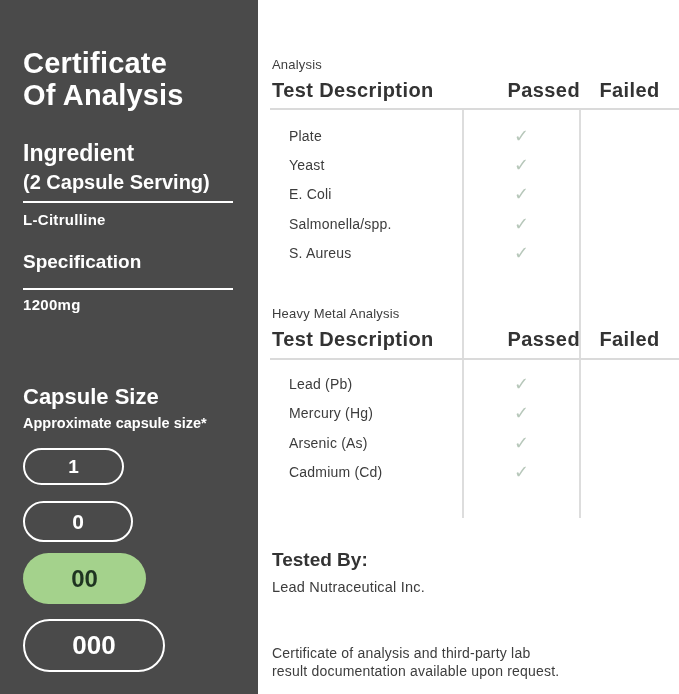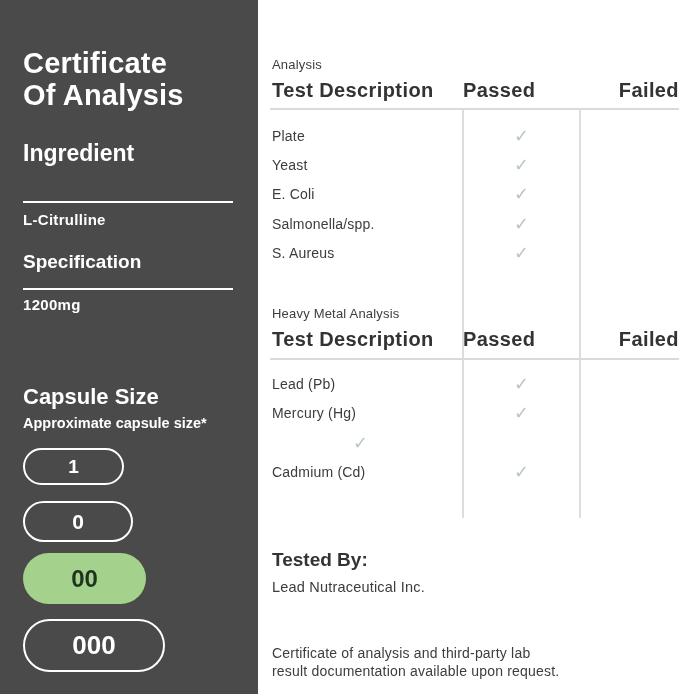--- a/index.html
+++ b/index.html
@@ -26,47 +26,48 @@
   .pill { position:absolute; left:23px; border:2px solid #fff; border-radius:999px; color:#fff;
           display:flex; align-items:center; justify-content:center; font-weight:700; }
   .pill-1   { top:448px; width:101px; height:37px; font-size:19px; }
   .pill-0   { top:501px; width:110px; height:41px; font-size:21px; }
   .pill-00  { top:553px; width:123px; height:51px; font-size:24px; background:#a4d28c; border:none; color:#1e3421; }
   .pill-000 { top:619px; width:142px; height:53px; font-size:26px; }
   
   .main { position:absolute; left:258px; top:0; width:421px; height:694px; background:#fff; }
   .section-label { position:absolute; left:14px; font-size:13px; color:#3d3d3d; letter-spacing:.2px; }
   .th-desc { position:absolute; left:14px; font-size:20px; font-weight:700; color:#333; letter-spacing:.4px; }
-  .th-passed { position:absolute; left:205px; width:117px; text-align:left; font-size:20px; font-weight:700; color:#333; letter-spacing:.4px; }
-  .th-failed { position:absolute; left:322px; width:99px; text-align:right; font-size:20px; font-weight:700; color:#333; letter-spacing:.4px; }
+  .th-passed { position:absolute; left:205px; width:117px; text-align:right; font-size:20px; font-weight:700; color:#333; letter-spacing:.4px; }
+  .th-failed { position:absolute; left:322px; width:99px; text-align:center; font-size:20px; font-weight:700; color:#333; letter-spacing:.4px; }
   .hline { position:absolute; left:12px; right:0; height:2px; background:#dadada; }
   .hline-1 { top:108px; } .hline-2 { top:358px; }
   .vline { position:absolute; top:110px; height:408px; width:2px; background:#dddddd; }
   .vline-1 { left:204px; } .vline-2 { left:321px; }
   .trow { position:absolute; left:0; width:100%; height:29px; display:grid;
           grid-template-columns:205px 117px 1fr; align-items:center; }
-  .trow .test { padding-left:14px; font-size:14px; color:#3c3c3c; letter-spacing:.2px; }
+  .trow .test { padding-left:31px; font-size:14px; color:#3c3c3c; letter-spacing:.2px; }
   .trow .check { justify-self:center; color:#b7c7ba; font-size:18px; font-weight:700; }
   .t1-r0{top:121px}.t1-r1{top:150px}.t1-r2{top:179px}.t1-r3{top:209px}.t1-r4{top:238px}
   .t2-r0{top:369px}.t2-r1{top:398px}.t2-r2{top:428px}.t2-r3{top:457px}
   .tested-by-label { position:absolute; left:14px; top:549px; font-size:19px; font-weight:700; color:#333; }
   .tested-by-value { position:absolute; left:14px; top:579px; font-size:14.5px; color:#3c3c3c; letter-spacing:.2px; }
   .footer-note { position:absolute; left:14px; top:644px; font-size:14px; color:#3d3d3d;
                  line-height:18px; white-space:pre-line; letter-spacing:.2px; }
 </style>
 </head>
 <body>
 
 <div class="page">
 
   <div class="sidebar">
     <div class="sb-title">Certificate
 Of Analysis</div>
 
     <div class="sb-h1 ingredient-heading">Ingredient</div>
+    <div class="ingredient-sub">(2 Capsule Serving)</div>
     <div class="sb-rule rule-1"></div>
     <div class="sb-value ingredient-value">L-Citrulline</div>
 
     <div class="sb-h1 spec-heading">Specification</div>
     <div class="sb-rule rule-2"></div>
     <div class="sb-value spec-value">1200mg</div>
 
     <div class="sb-h1 capsule-heading">Capsule Size</div>
     <div class="capsule-note">Approximate capsule size*</div>
 
@@ -123,20 +124,21 @@
       <span class="test">Lead (Pb)</span>
       <span class="check">✓</span>
         <span></span>
     </div>
     <div class="trow t2-r1">
       <span class="test">Mercury (Hg)</span>
       <span class="check">✓</span>
         <span></span>
     </div>
     <div class="trow t2-r2">
+      <span class="test">Arsenic (As)</span>
       <span class="check">✓</span>
         <span></span>
     </div>
     <div class="trow t2-r3">
       <span class="test">Cadmium (Cd)</span>
       <span class="check">✓</span>
         <span></span>
     </div>
 
     <div class="tested-by-label">Tested By:</div>

